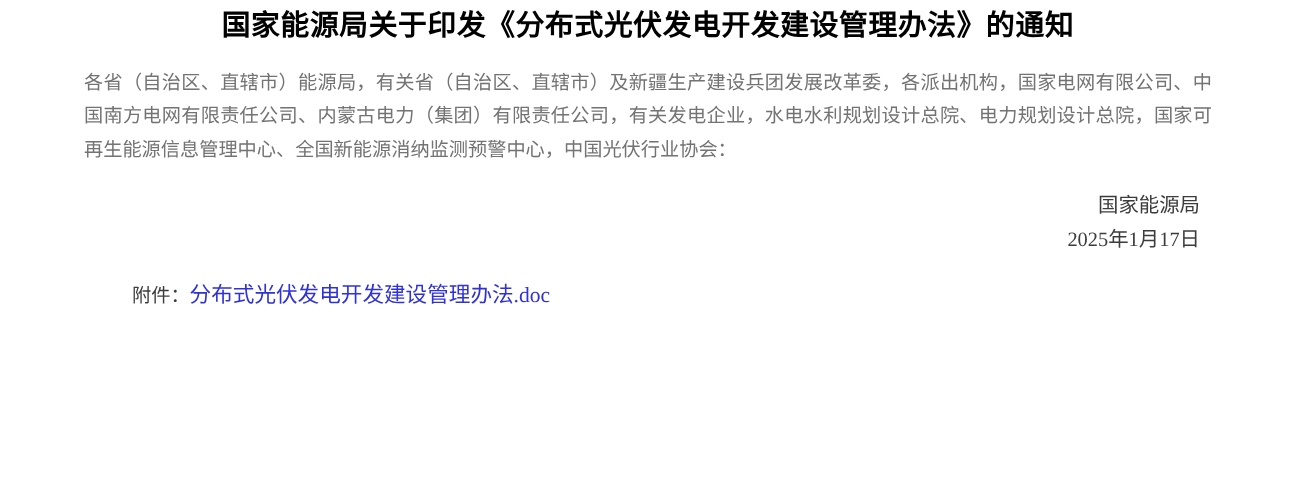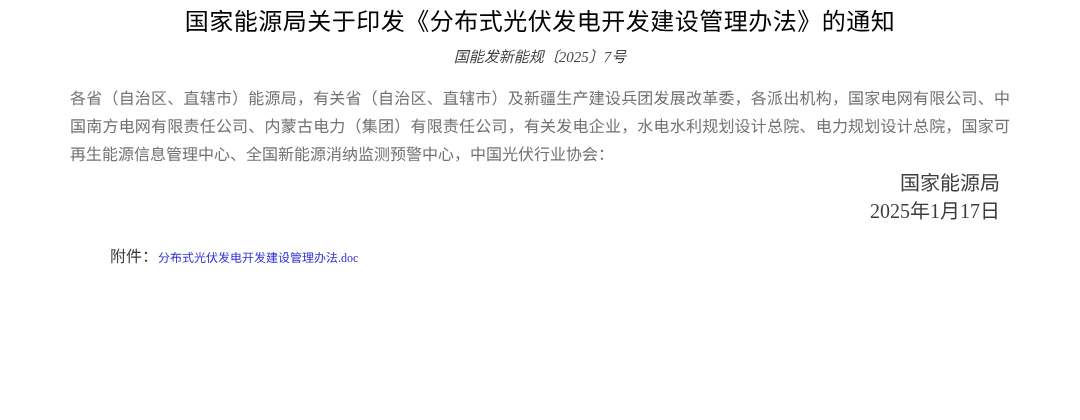--- a/index.html
+++ b/index.html
@@ -15,21 +15,21 @@
   }
   .page {
     width: 940px;
     margin: 0 auto;
     padding-top: 6px;
   }
   .doc-title {
     margin: 0;
     text-align: center;
     font-size: 24px;
-    font-weight: normal;
+    font-weight: bold;
     color: #000000;
     line-height: 32px;
     letter-spacing: 0.5px;
   }
   .doc-number {
     margin-top: 9px;
     text-align: center;
     font-size: 15px;
     font-style: italic;
     color: #454545;
@@ -39,46 +39,46 @@
     margin: 18px 0 0 0;
     font-size: 16px;
     color: #737373;
     line-height: 28px;
     text-align: justify;
   }
   .body-text p.indent {
     text-indent: 2.5em;
   }
   .signature-block {
+    margin-top: 18px;
     padding-right: 10px;
     text-align: right;
-    font-size: 20px;
+    font-size: 17px;
     color: #3c3c3c;
     line-height: 28px;
   }
   .attachment-line {
     margin: 18px 0 0 0;
     text-indent: 2.5em;
     font-size: 16px;
     color: #3c3c3c;
     line-height: 28px;
   }
   .attachment-line a {
     text-decoration: none;
-    font-size: 12px;
+    font-size: 18px;
   }
 </style>
 </head>
 <body>
 
 <div class="page">
 
   <h1 class="doc-title">国家能源局关于印发《分布式光伏发电开发建设管理办法》的通知</h1>
 
-  <div class="doc-number">国能发新能规〔2025〕7号</div>
 
   <div class="body-text">
     <p>各省（自治区、直辖市）能源局，有关省（自治区、直辖市）及新疆生产建设兵团发展改革委，各派出机构，国家电网有限公司、中国南方电网有限责任公司、内蒙古电力（集团）有限责任公司，有关发电企业，水电水利规划设计总院、电力规划设计总院，国家可再生能源信息管理中心、全国新能源消纳监测预警中心，中国光伏行业协会：</p>
 
   </div>
 
   <div class="signature-block">
     <div>国家能源局</div>
     <div>2025年1月17日</div>
   </div>

